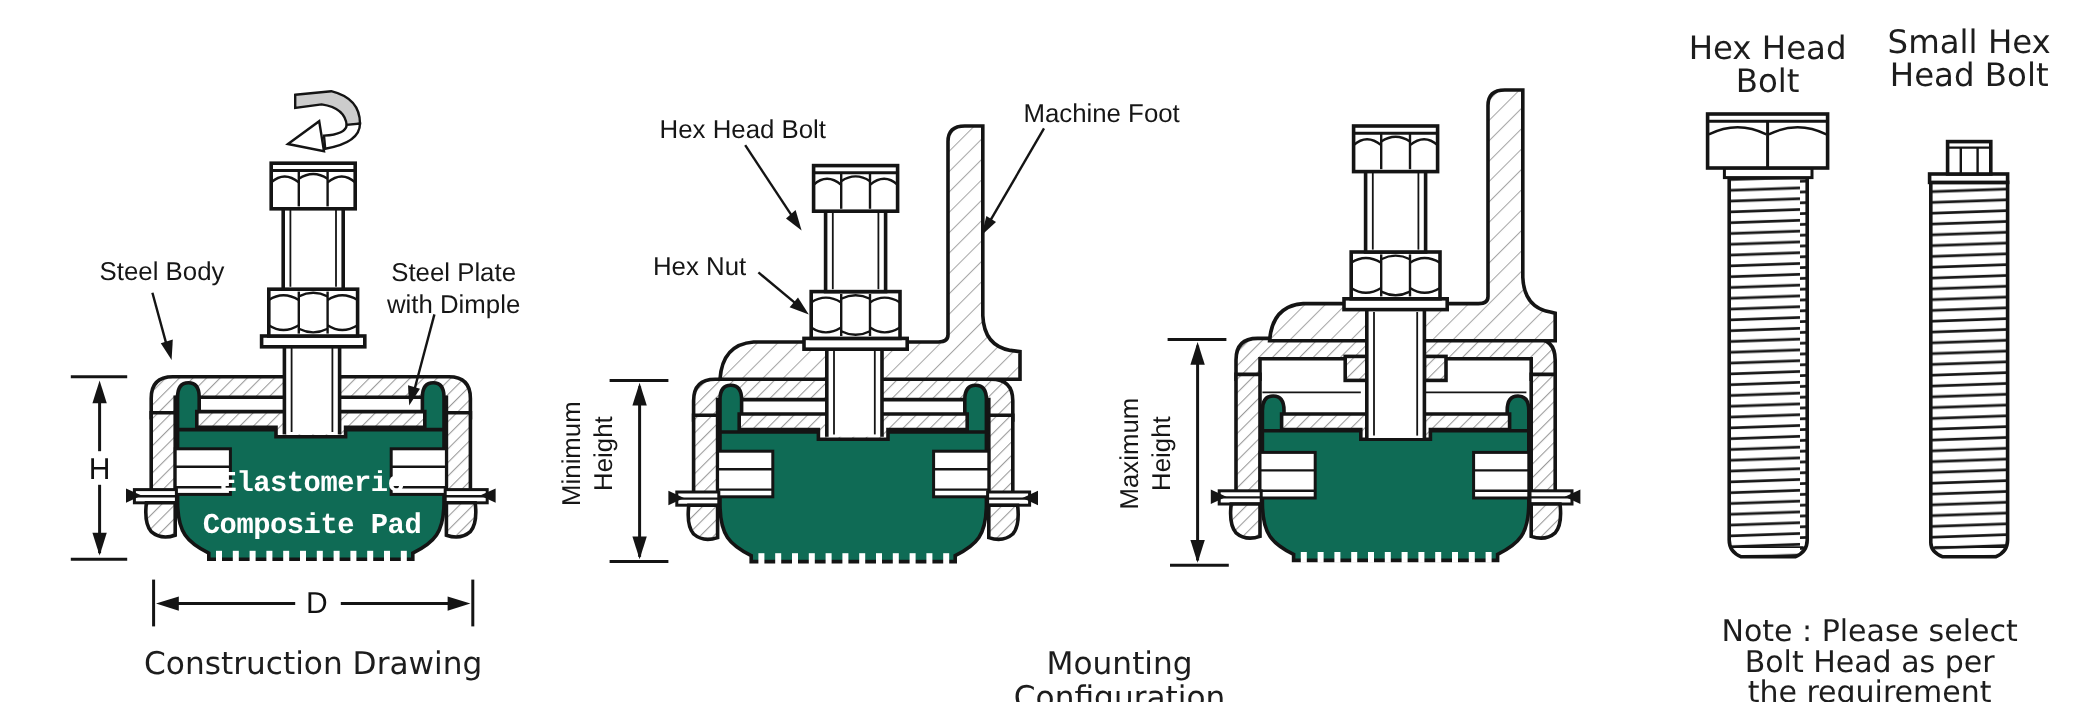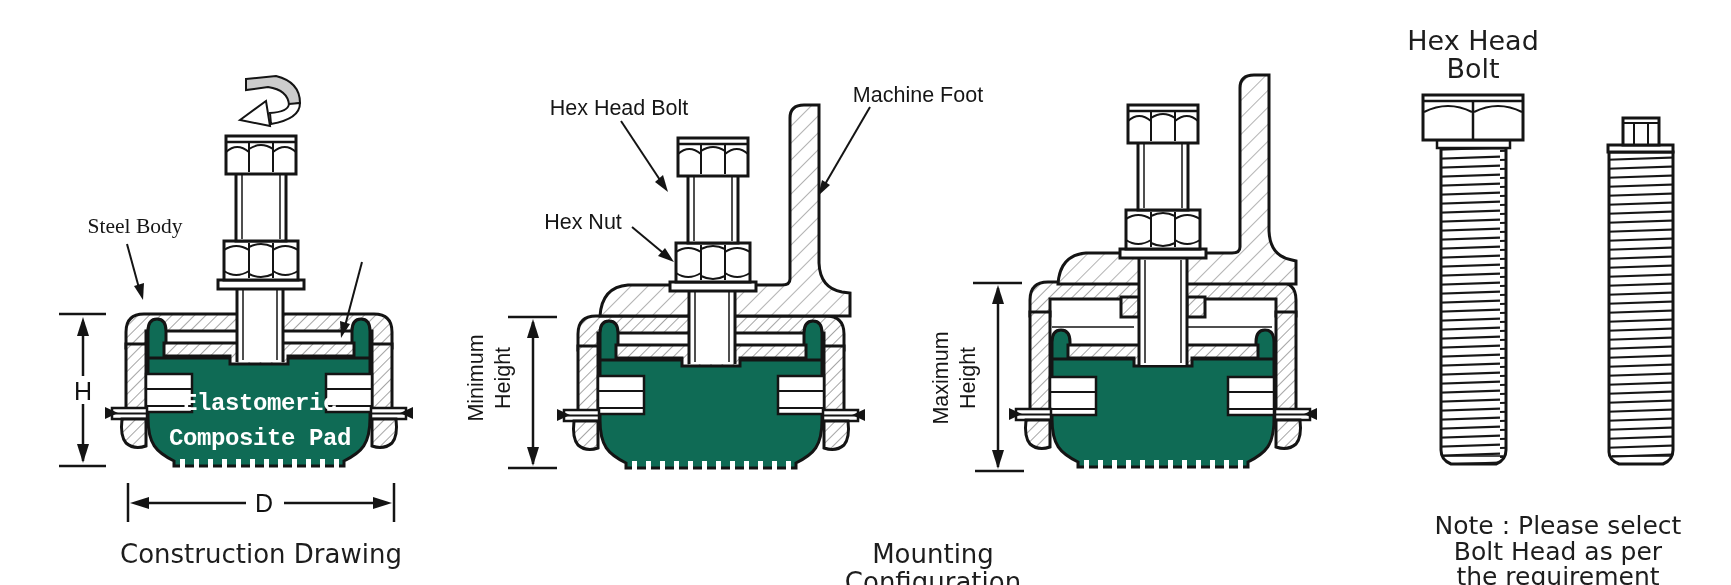--- a/index.html
+++ b/index.html
@@ -340,34 +340,38 @@
     <path class="thr" d="M1609,152 L1673,152 L1673,450 Q1673,460 1663,464 L1619,464 Q1609,460 1609,452 Z"></path>
     <line class="ln" x1="1612" y1="456" x2="1670" y2="456" stroke-width="1.5"></line>
     <rect class="white" x="1608" y="145" width="65" height="7"></rect>
     <rect class="white" x="1623" y="118" width="36" height="27"></rect>
     <line class="ln" x1="1634" y1="123" x2="1634" y2="145" stroke-width="2"></line>
     <line class="ln" x1="1648" y1="123" x2="1648" y2="145" stroke-width="2"></line>
     <line class="ln" x1="1623" y1="123" x2="1659" y2="123" stroke-width="2"></line>
   </g>
 </svg>
 
-  <div class="lbl" style="left:68px;top:213px;width:134px;font-family:Liberation Serif, serif;">Steel Body</div>
+  <div class="lbl" style="left:68px;top:213px;width:134px;">Steel Body</div>
+  <div class="lbl" style="left:306px;top:214px;width:144px;">Steel Plate
+with Dimple</div>
   <div class="pad-label" style="left:157px;top:386px;width:206px;">Elastomeric
 Composite Pad</div>
   <div class="dimletter" style="left:70px;top:377px;width:26px;">H</div>
   <div class="dimletter" style="left:249px;top:489px;width:30px;">D</div>
   <div class="cap" style="left:111px;top:540px;width:300px;">Construction Drawing</div>
 
   <div class="lbl" style="left:534px;top:95px;width:170px;">Hex Head Bolt</div>
   <div class="lbl" style="left:535px;top:209px;width:96px;">Hex Nut</div>
   <div class="lbl" style="left:834px;top:82px;width:168px;">Machine Foot</div>
   <div class="lbl rot" style="left:422px;top:349px;width:140px;height:58px;">Minimum
 Height</div>
   <div class="lbl rot" style="left:887px;top:349px;width:140px;height:58px;">Maximum
 Height</div>
   <div class="cap" style="left:783px;top:540px;width:300px;">Mounting Configuration</div>
 
   <div class="cap" style="left:1391px;top:27px;width:164px;font-size:27px;line-height:28px;">Hex Head
 Bolt</div>
+  <div class="cap" style="left:1558px;top:22px;width:166px;font-size:27px;line-height:28px;">Small Hex
+Head Bolt</div>
   <div class="cap small" style="left:1425px;top:479px;width:266px;">Note : Please select
 Bolt Head as per
 the requirement</div>
 </div>
 
 </body></html>

